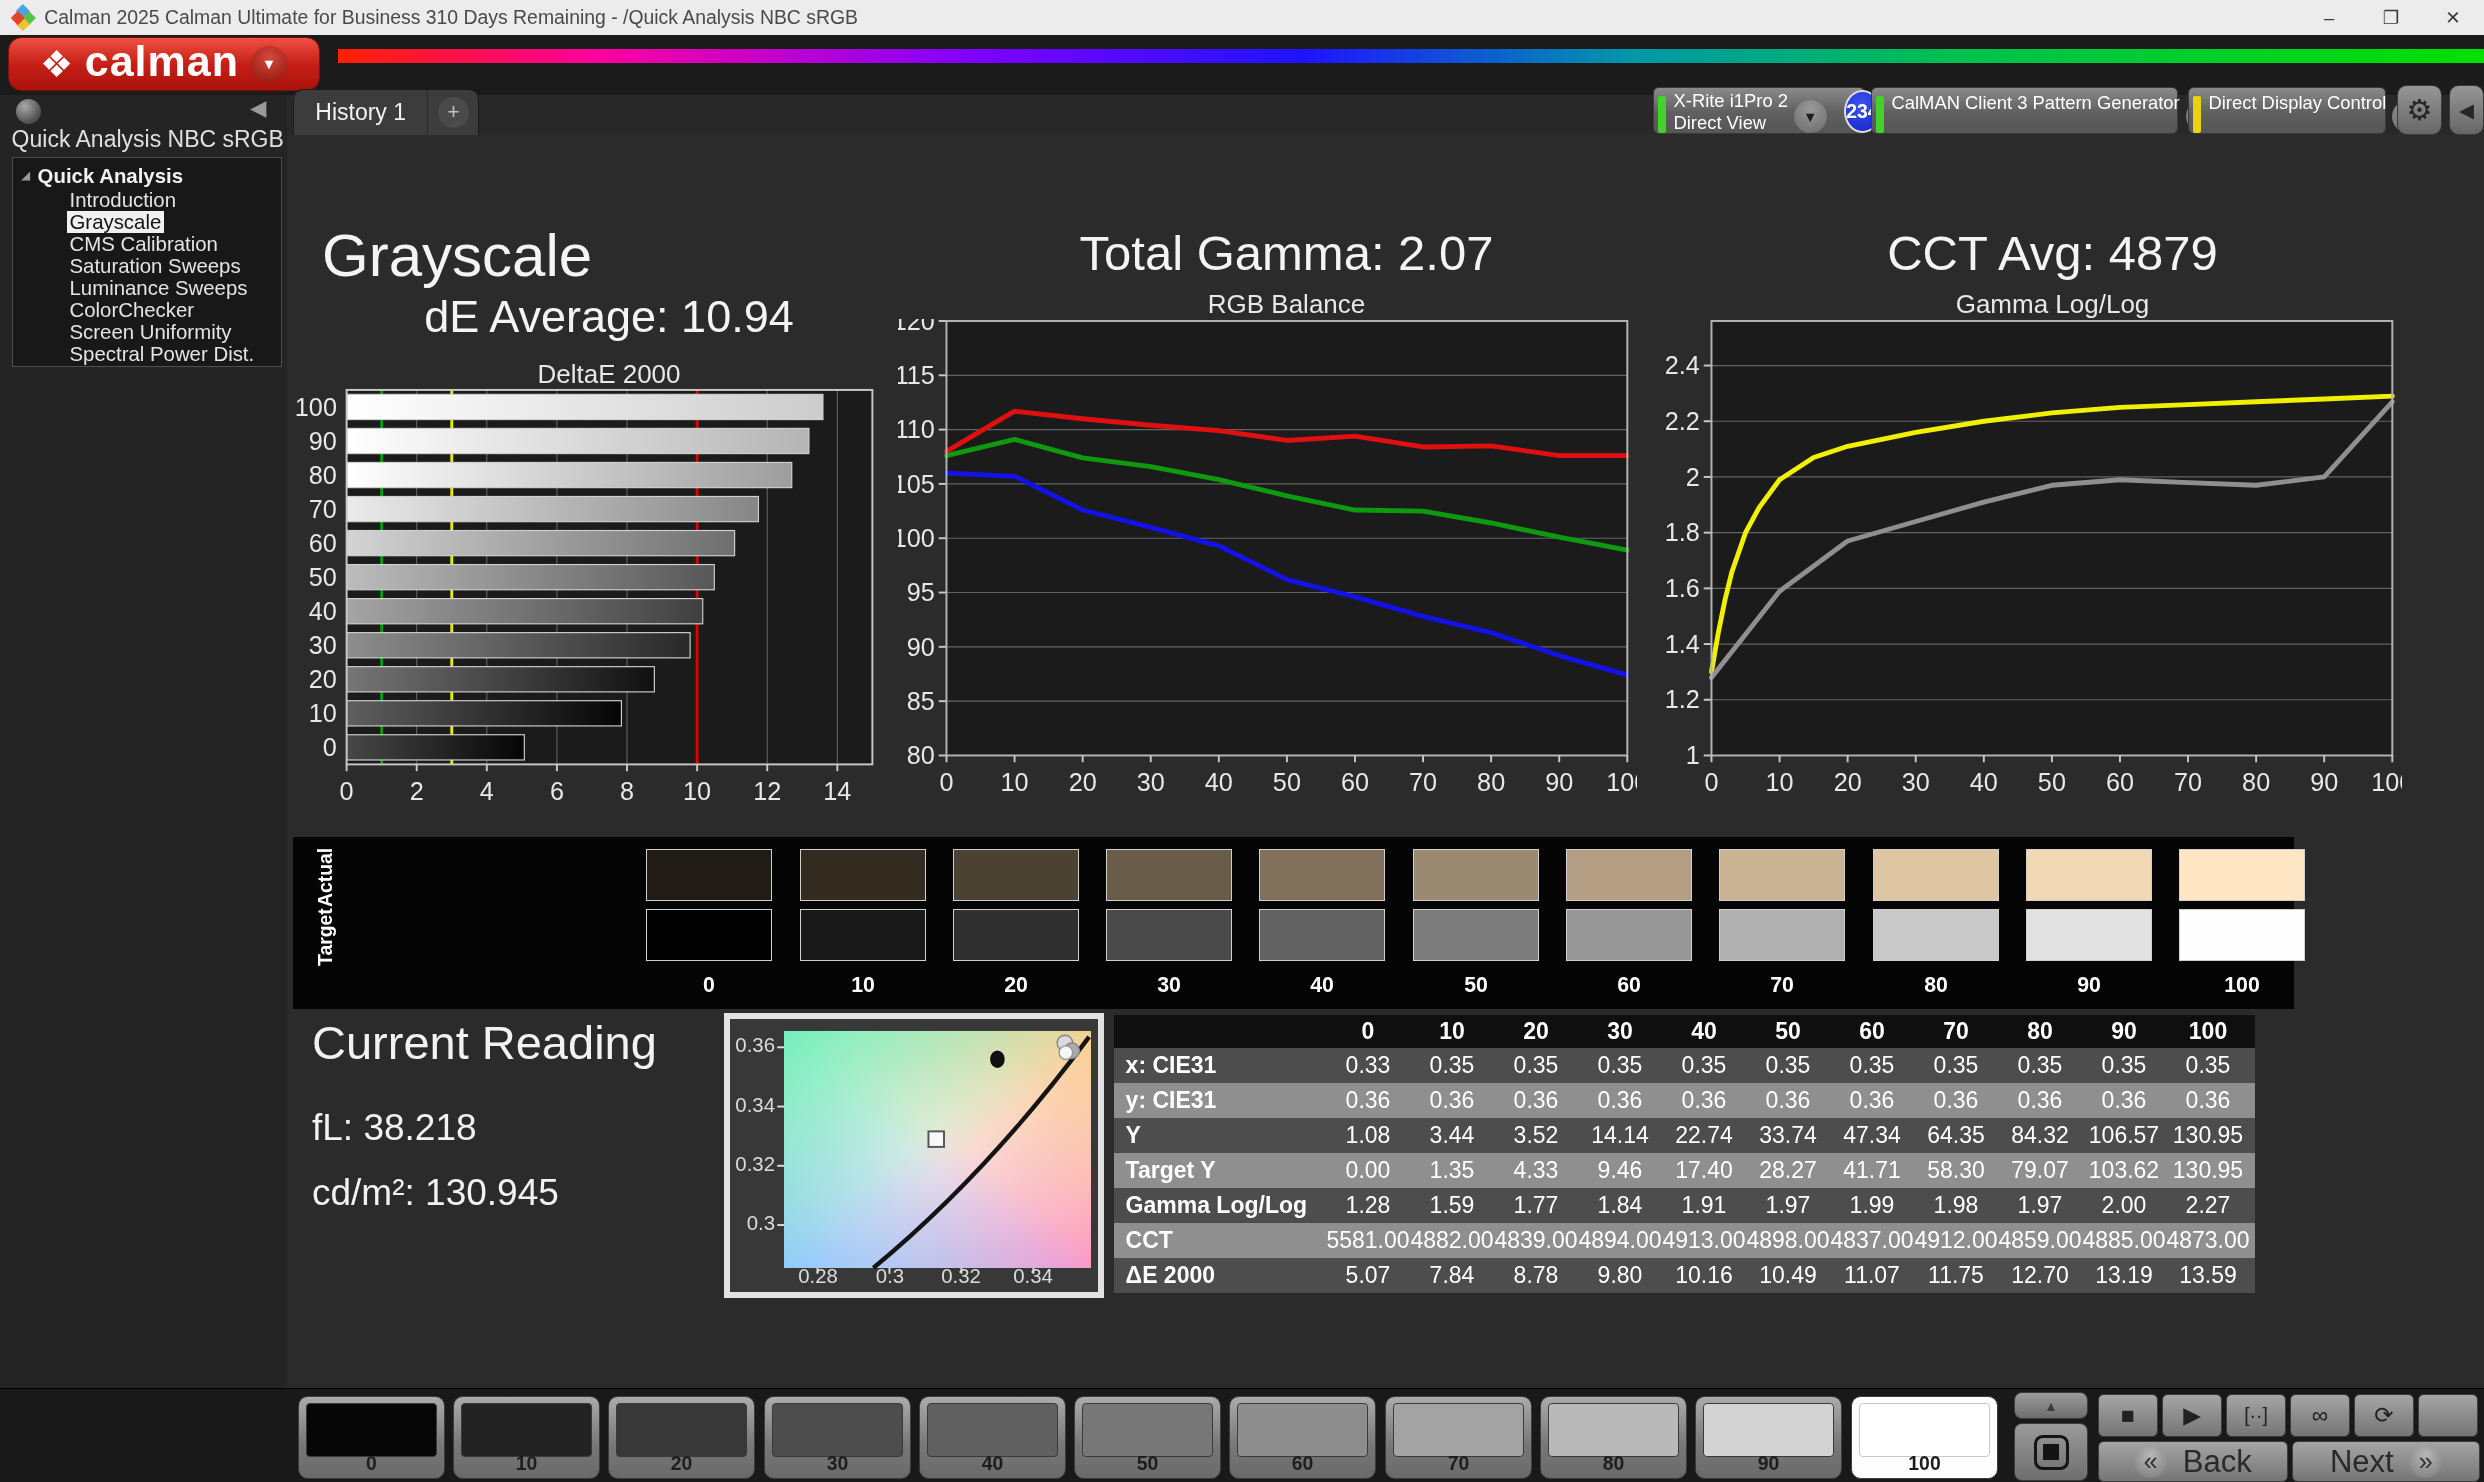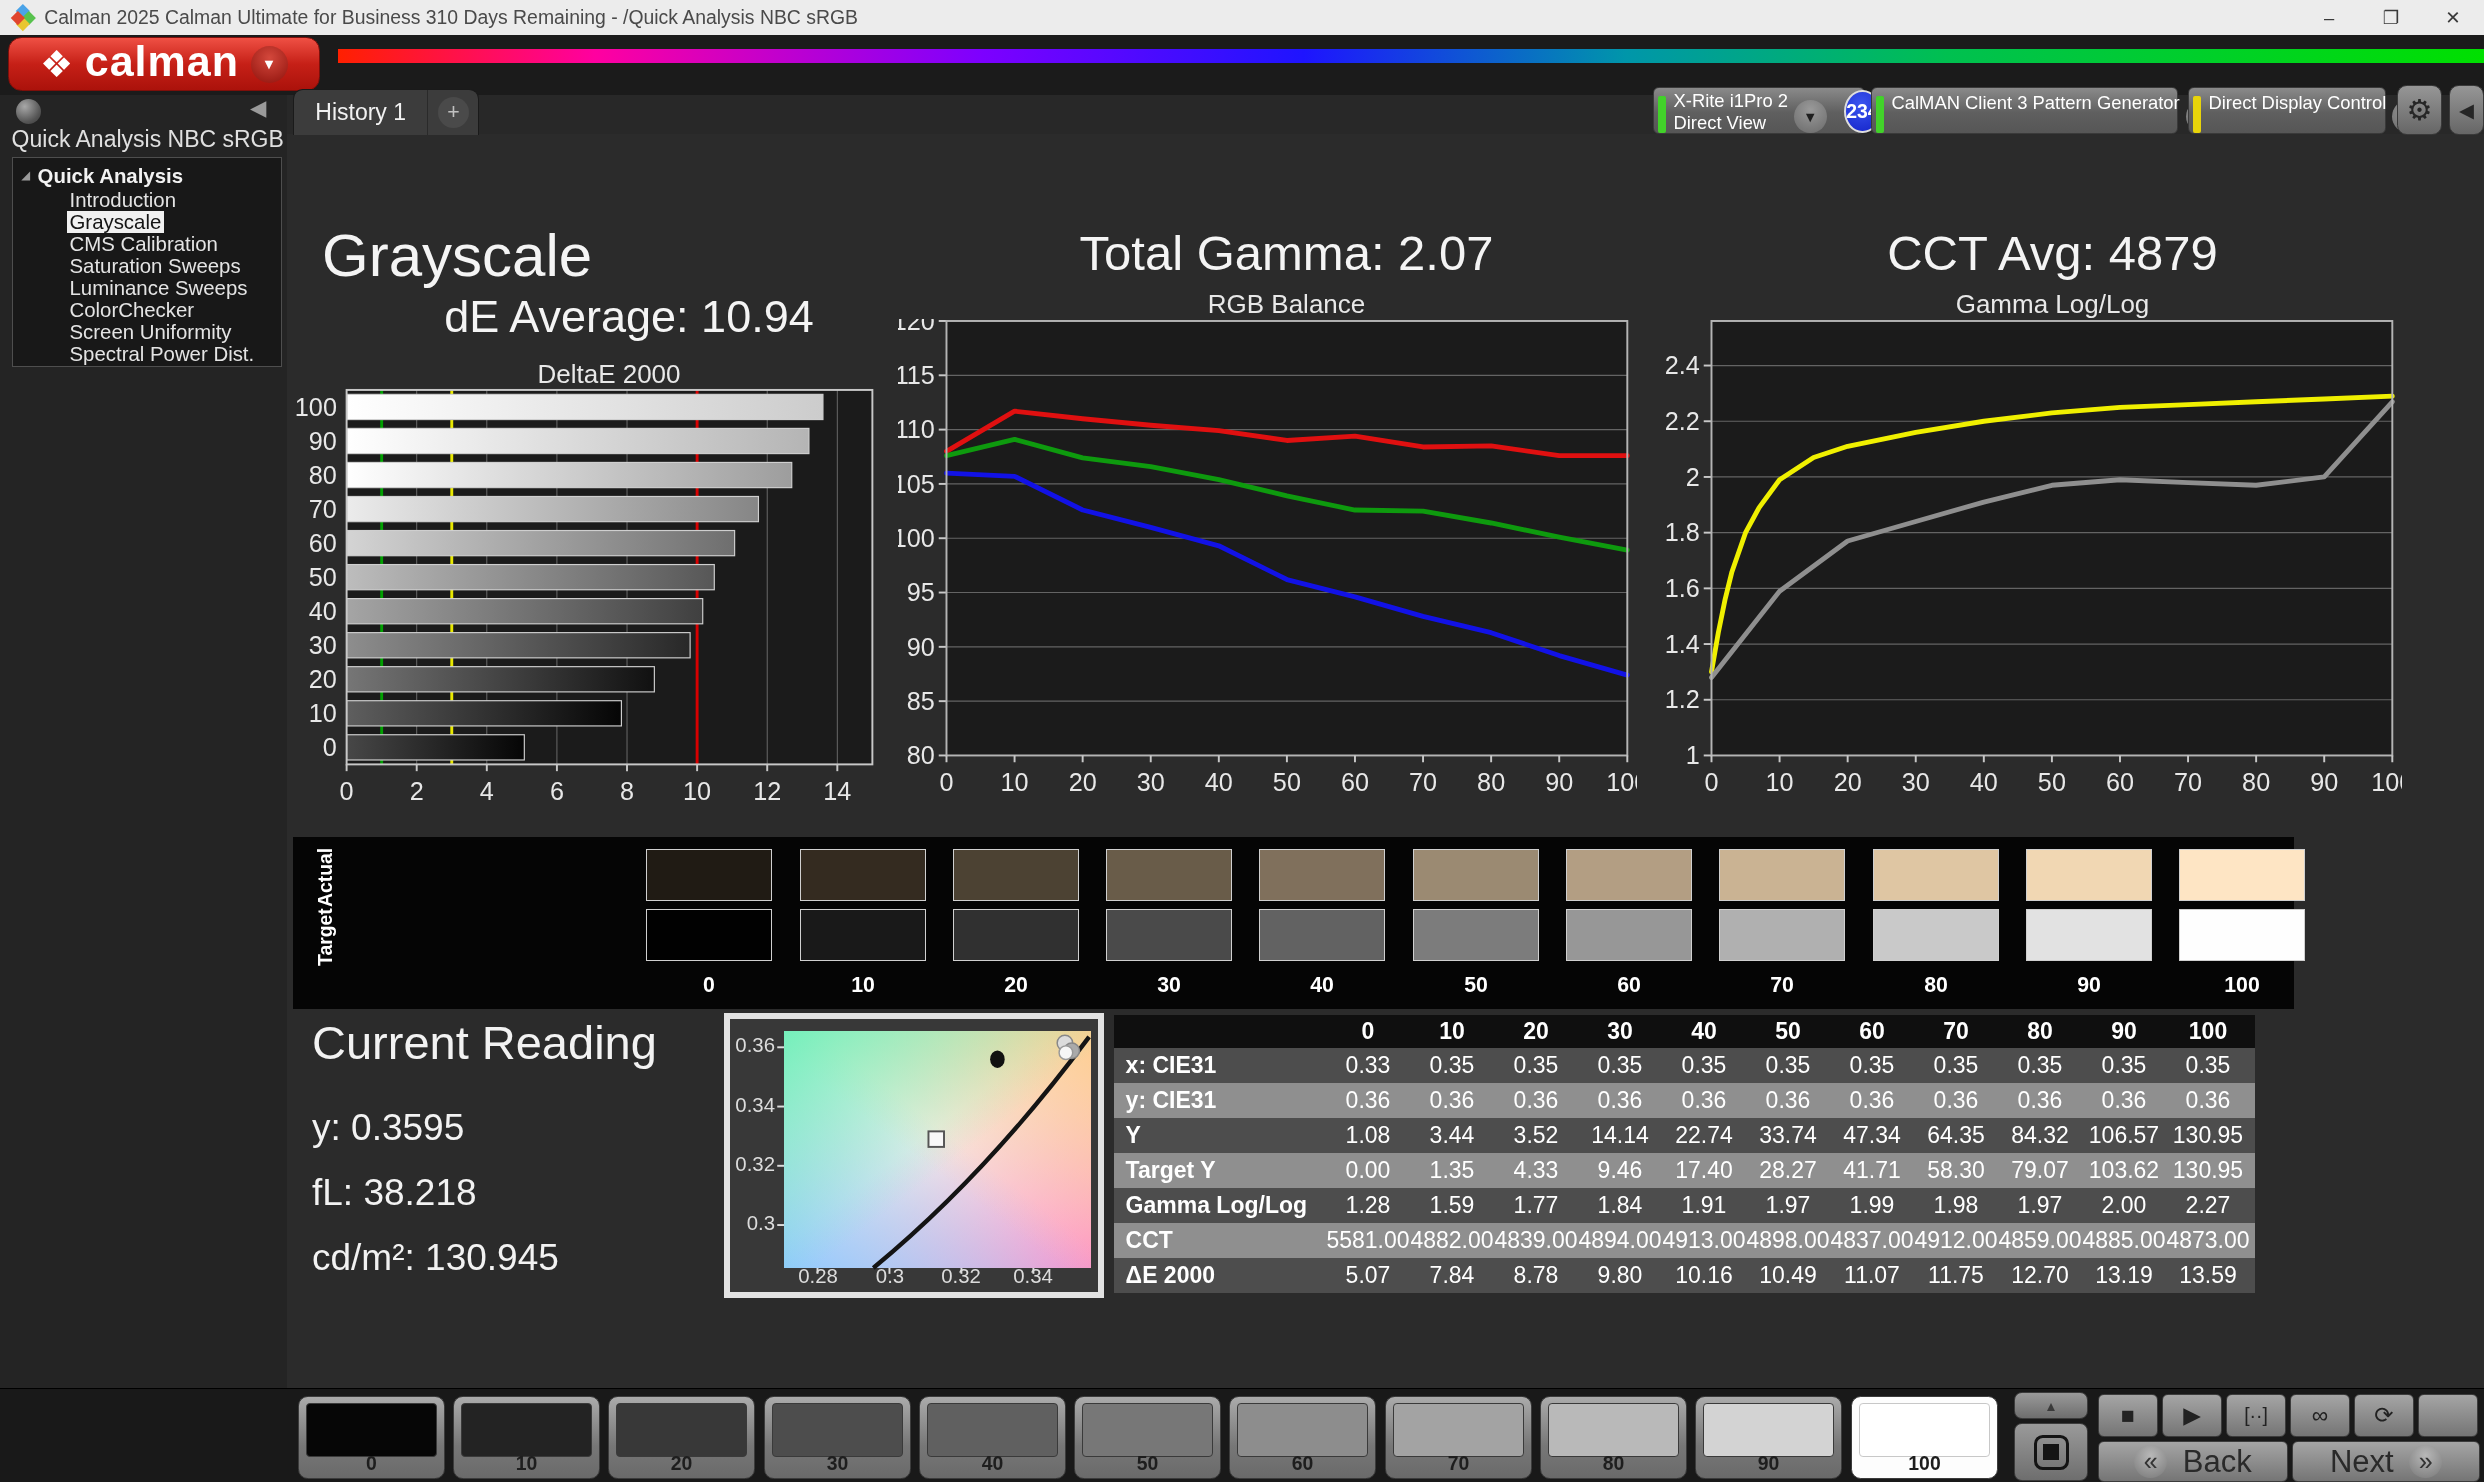--- a/index.html
+++ b/index.html
@@ -38,21 +38,21 @@
   .side-collapse{left:250px;top:95px;font-size:21.3px;color:#9a9a9a}
   .side-title{left:11.6px;top:126px;font-size:23px;color:#e0e0e0;white-space:nowrap}
   .tree{left:11.6px;top:157px;width:270px;height:210px;background:#181818;border:1.9px solid #4e4e4e;box-sizing:border-box;padding-top:6.8px}
   .tree-root{padding-left:25px;font-size:20.4px;font-weight:bold;color:#f2f2f2;height:24px;position:relative}
   .tree-root .arrow{position:absolute;left:8.7px;top:2.9px;font-size:11.6px;color:#9a9a9a;font-weight:normal}
   .tree-item{padding-left:54px;font-size:20.4px;color:#e4e4e4;height:22px;line-height:22px;white-space:nowrap}
   .tree-item span{padding:0 2.9px}
   .tree-item.selected span{background:#f0f0f0;color:#141414}
   
   .h-page{left:322px;top:221px;font-size:60px;color:#f4f4f4}
-  .h-de{left:366px;top:291px;width:526px;text-align:center;font-size:45px;color:#f4f4f4}
+  .h-de{left:346px;top:291px;width:526px;text-align:center;font-size:45px;color:#f4f4f4}
   .h-tg{left:946px;top:225px;width:681px;text-align:center;font-size:49px;color:#f4f4f4}
   .h-cct{left:1712px;top:225px;width:681px;text-align:center;font-size:49px;color:#f4f4f4}
   .chart-title{position:absolute;font-size:26px;color:#e8e8e8;text-align:center}
   
   .swstrip{left:293px;top:837px;width:2001px;height:172px;background:#050505}
   .swrowlabel{position:absolute;left:21.3px;writing-mode:vertical-rl;transform:rotate(180deg);font-size:19.4px;font-weight:bold;color:#fff;display:flex;align-items:center;justify-content:center}
   .sw{position:absolute;width:126px;height:52px;border:1.9px solid #d0d0d0;box-sizing:border-box}
   .swnum{position:absolute;top:136px;width:126px;text-align:center;font-size:21.3px;font-weight:bold;color:#fff}
   
   .curread{left:312px;top:1015px;width:398px}
@@ -420,21 +420,20 @@
       <div class="sw" style="left: 1733px; top: 72px; background: rgb(226, 226, 226);"></div>
       <div class="swnum" style="left: 1733px;">90</div>
       <div class="sw" style="left: 1886px; top: 11.6px; background: rgb(254, 229, 196);"></div>
       <div class="sw" style="left: 1886px; top: 72px; background: rgb(254, 254, 254);"></div>
       <div class="swnum" style="left: 1886px;">100</div>
     </div>
 </div>
 
 <div class="abs curread">
   <div class="cr-title">Current Reading</div>
-  <div class="cr-line">y: 0.3595</div>
   <div class="cr-line">fL: 38.218</div>
   <div class="cr-line">cd/m²: 130.945</div>
 </div>
 
 <div class="ciepanel">
   <div class="cieplot"></div>
   <div class="cieoverlay"><svg width="307" height="237" style="overflow:visible" viewBox="0 0 316 244">
         <path d="M 91.9 244.0 Q 208.6 147.9 314.1 6.1" fill="none" stroke="#141414" stroke-width="4.5"></path>
         <rect x="148.70339976553345" y="103.3249999999999" width="16" height="16" fill="#f8f8f8" stroke="#555" stroke-width="2"></rect>
         <ellipse cx="219.68112543962496" cy="28.97500000000002" rx="7.5" ry="9" fill="#111"></ellipse>

